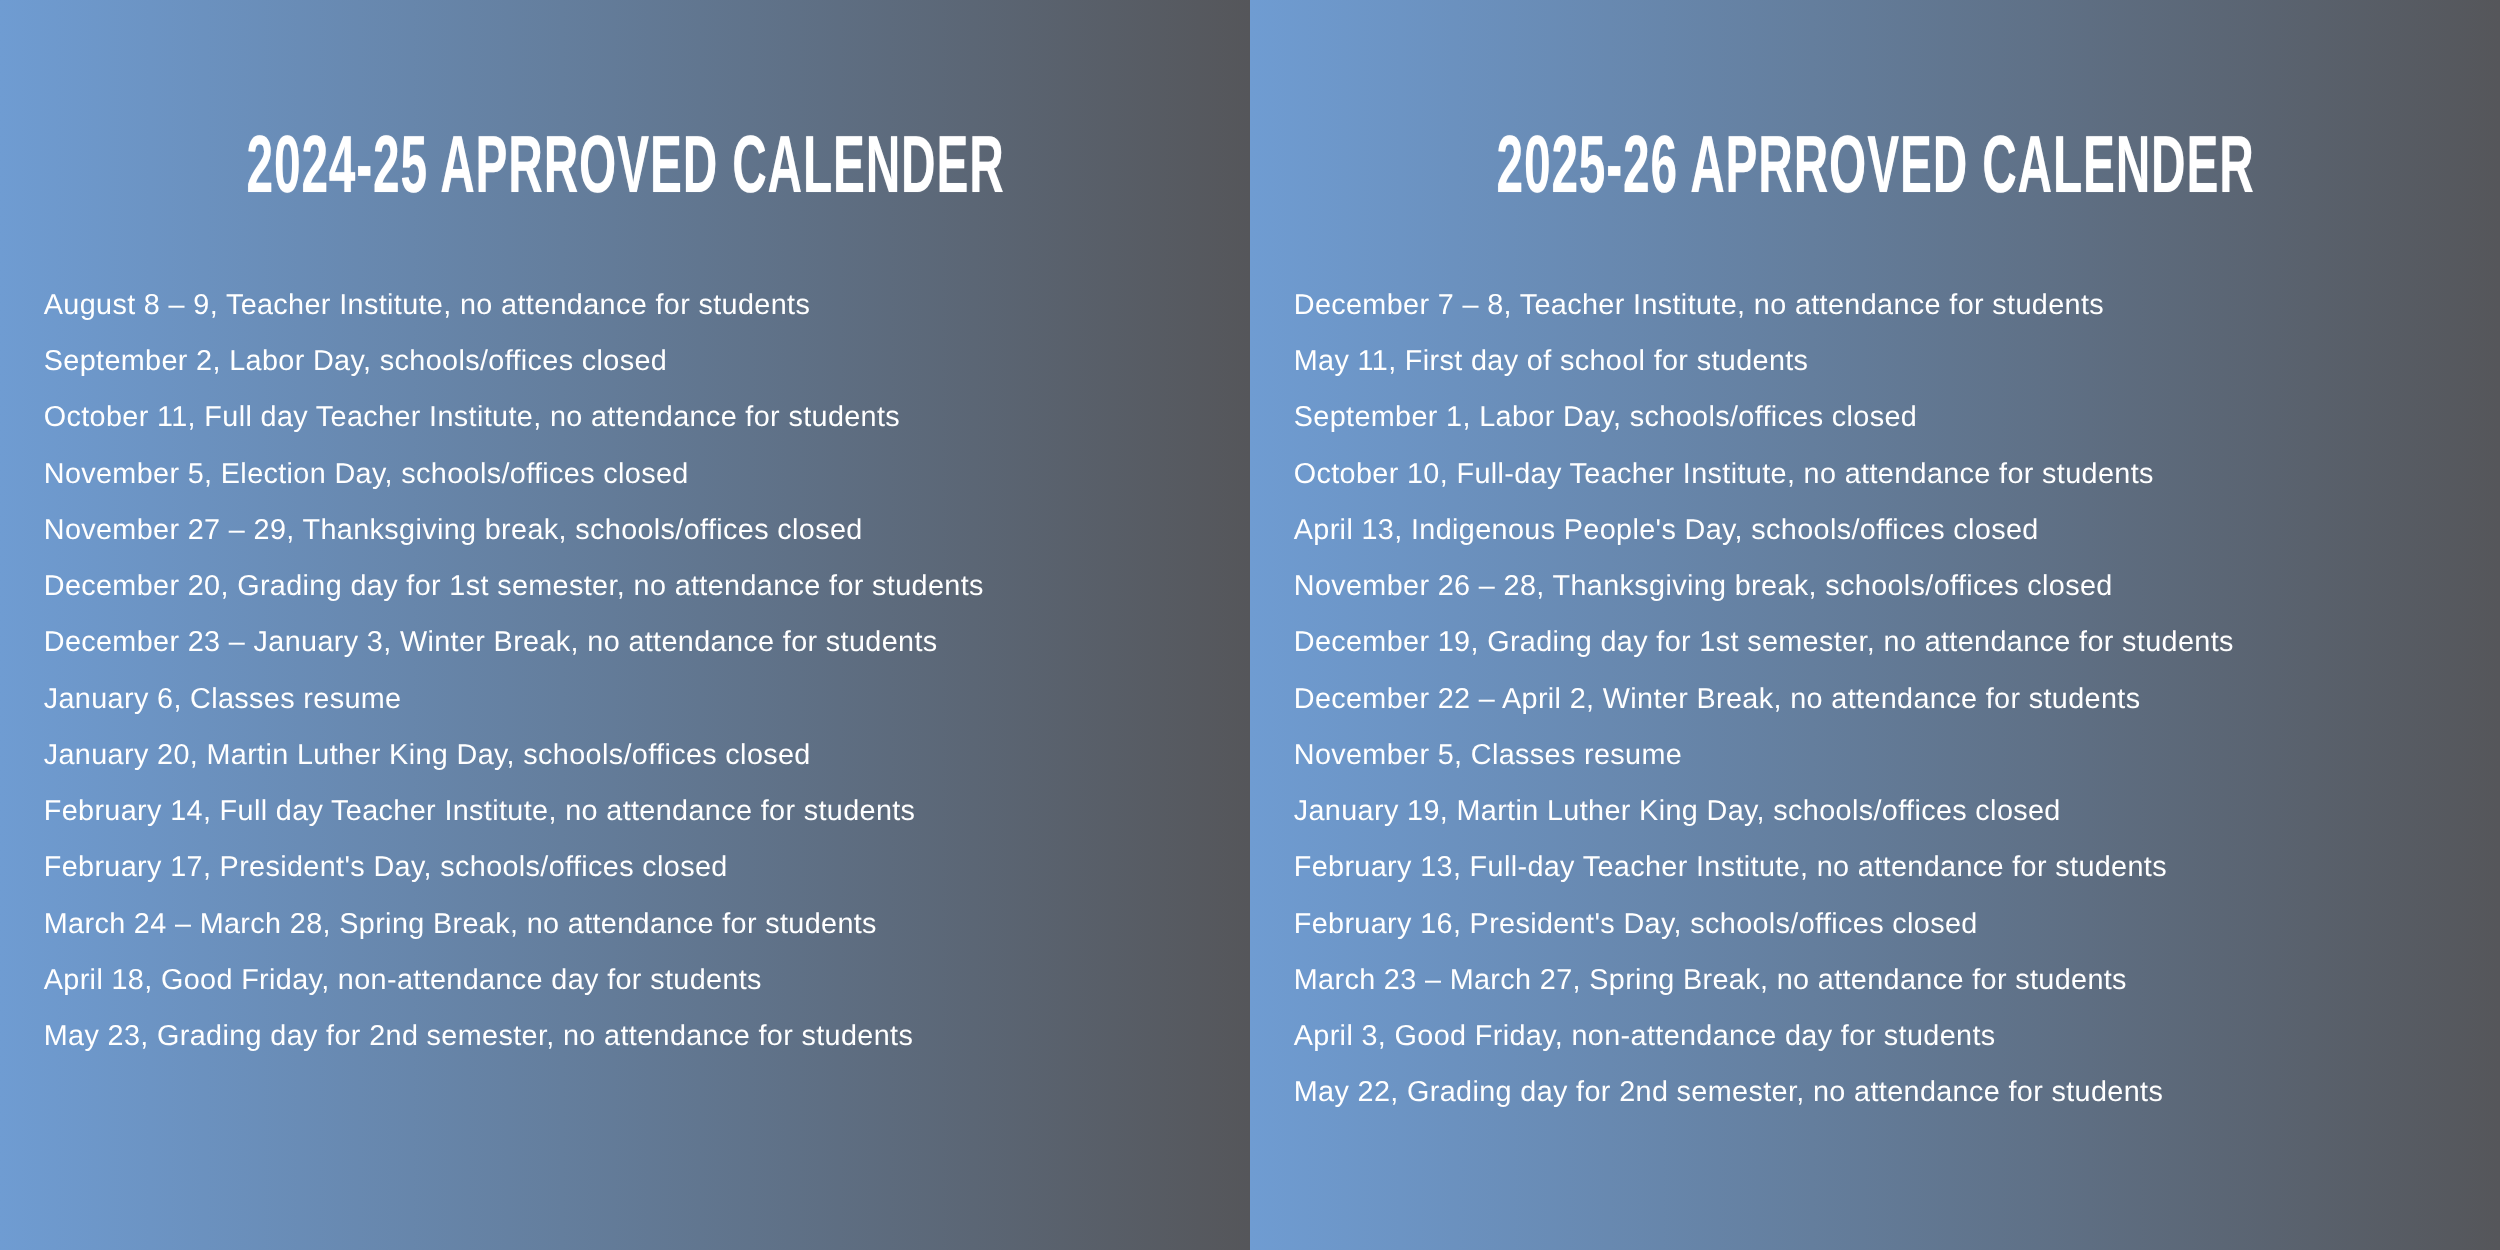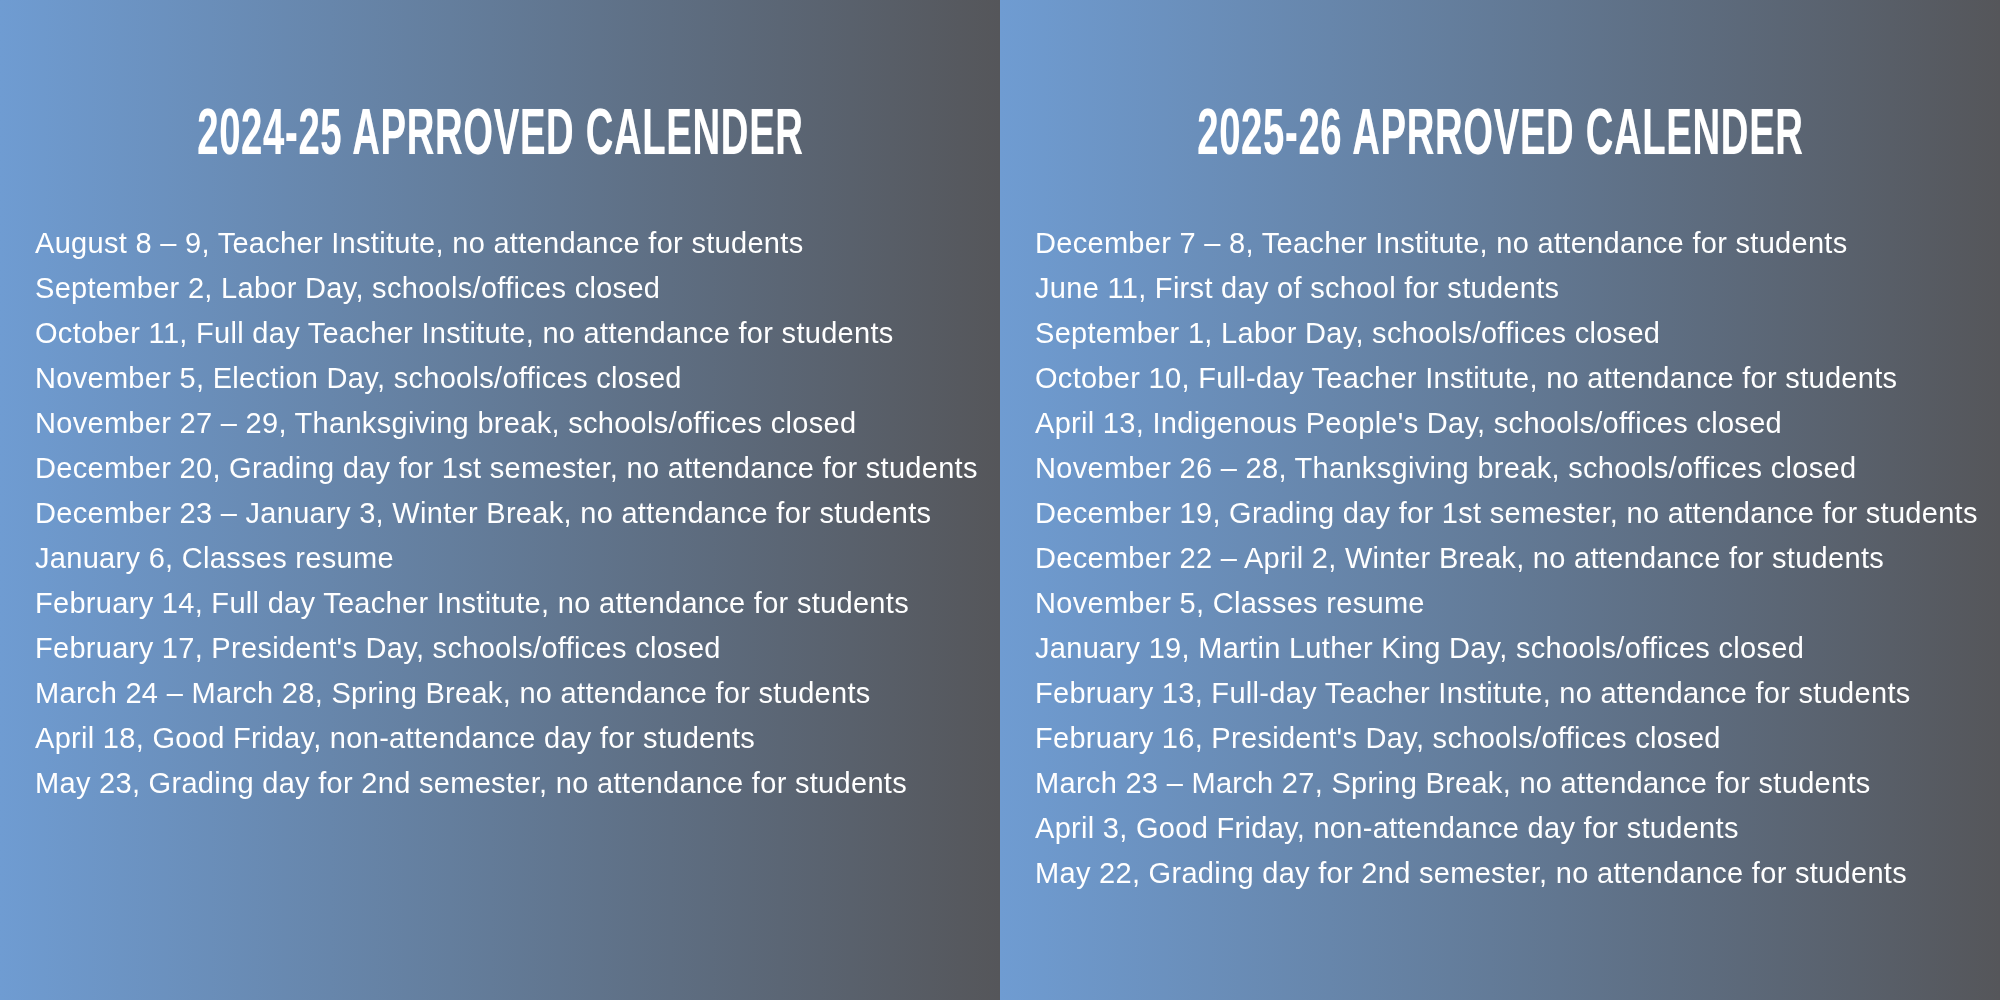--- a/index.html
+++ b/index.html
@@ -43,21 +43,21 @@
     text-shadow: 0 0 1px rgba(255,255,255,0.4);
   }
   .events {
     position: absolute;
     top: 221px;
     left: 35px;
     right: 0;
     color: #ffffff;
   }
   .event-line {
-    font-size: 29px;
+    font-size: 23px;
     line-height: 45px;
     letter-spacing: 0.3px;
     white-space: nowrap;
   }
 </style>
 </head>
 <body>
 
 <div class="poster">
 
@@ -67,35 +67,36 @@
     </div>
     <div class="events">
         <div class="event-line">August 8 – 9, Teacher Institute, no attendance for students</div>
         <div class="event-line">September 2, Labor Day, schools/offices closed</div>
         <div class="event-line">October 11, Full day Teacher Institute, no attendance for students</div>
         <div class="event-line">November 5, Election Day, schools/offices closed</div>
         <div class="event-line">November 27 – 29, Thanksgiving break, schools/offices closed</div>
         <div class="event-line">December 20, Grading day for 1st semester, no attendance for students</div>
         <div class="event-line">December 23 – January 3, Winter Break, no attendance for students</div>
         <div class="event-line">January 6, Classes resume</div>
+        <div class="event-line">January 20, Martin Luther King Day, schools/offices closed</div>
         <div class="event-line">February 14, Full day Teacher Institute, no attendance for students</div>
         <div class="event-line">February 17, President's Day, schools/offices closed</div>
         <div class="event-line">March 24 – March 28, Spring Break, no attendance for students</div>
         <div class="event-line">April 18, Good Friday, non-attendance day for students</div>
         <div class="event-line">May 23, Grading day for 2nd semester, no attendance for students</div>
       </div>
   </section>
 
   <section class="panel">
     <div class="title-wrap">
       <span class="panel-title">2025-26 APRROVED CALENDER</span>
     </div>
     <div class="events">
         <div class="event-line">December 7 – 8, Teacher Institute, no attendance for students</div>
-        <div class="event-line">June 11, First day of school for students</div>
+        <div class="event-line">May 11, First day of school for students</div>
         <div class="event-line">September 1, Labor Day, schools/offices closed</div>
         <div class="event-line">October 10, Full-day Teacher Institute, no attendance for students</div>
         <div class="event-line">April 13, Indigenous People's Day, schools/offices closed</div>
         <div class="event-line">November 26 – 28, Thanksgiving break, schools/offices closed</div>
         <div class="event-line">December 19, Grading day for 1st semester, no attendance for students</div>
         <div class="event-line">December 22 – April 2, Winter Break, no attendance for students</div>
         <div class="event-line">November 5, Classes resume</div>
         <div class="event-line">January 19, Martin Luther King Day, schools/offices closed</div>
         <div class="event-line">February 13, Full-day Teacher Institute, no attendance for students</div>
         <div class="event-line">February 16, President's Day, schools/offices closed</div>

